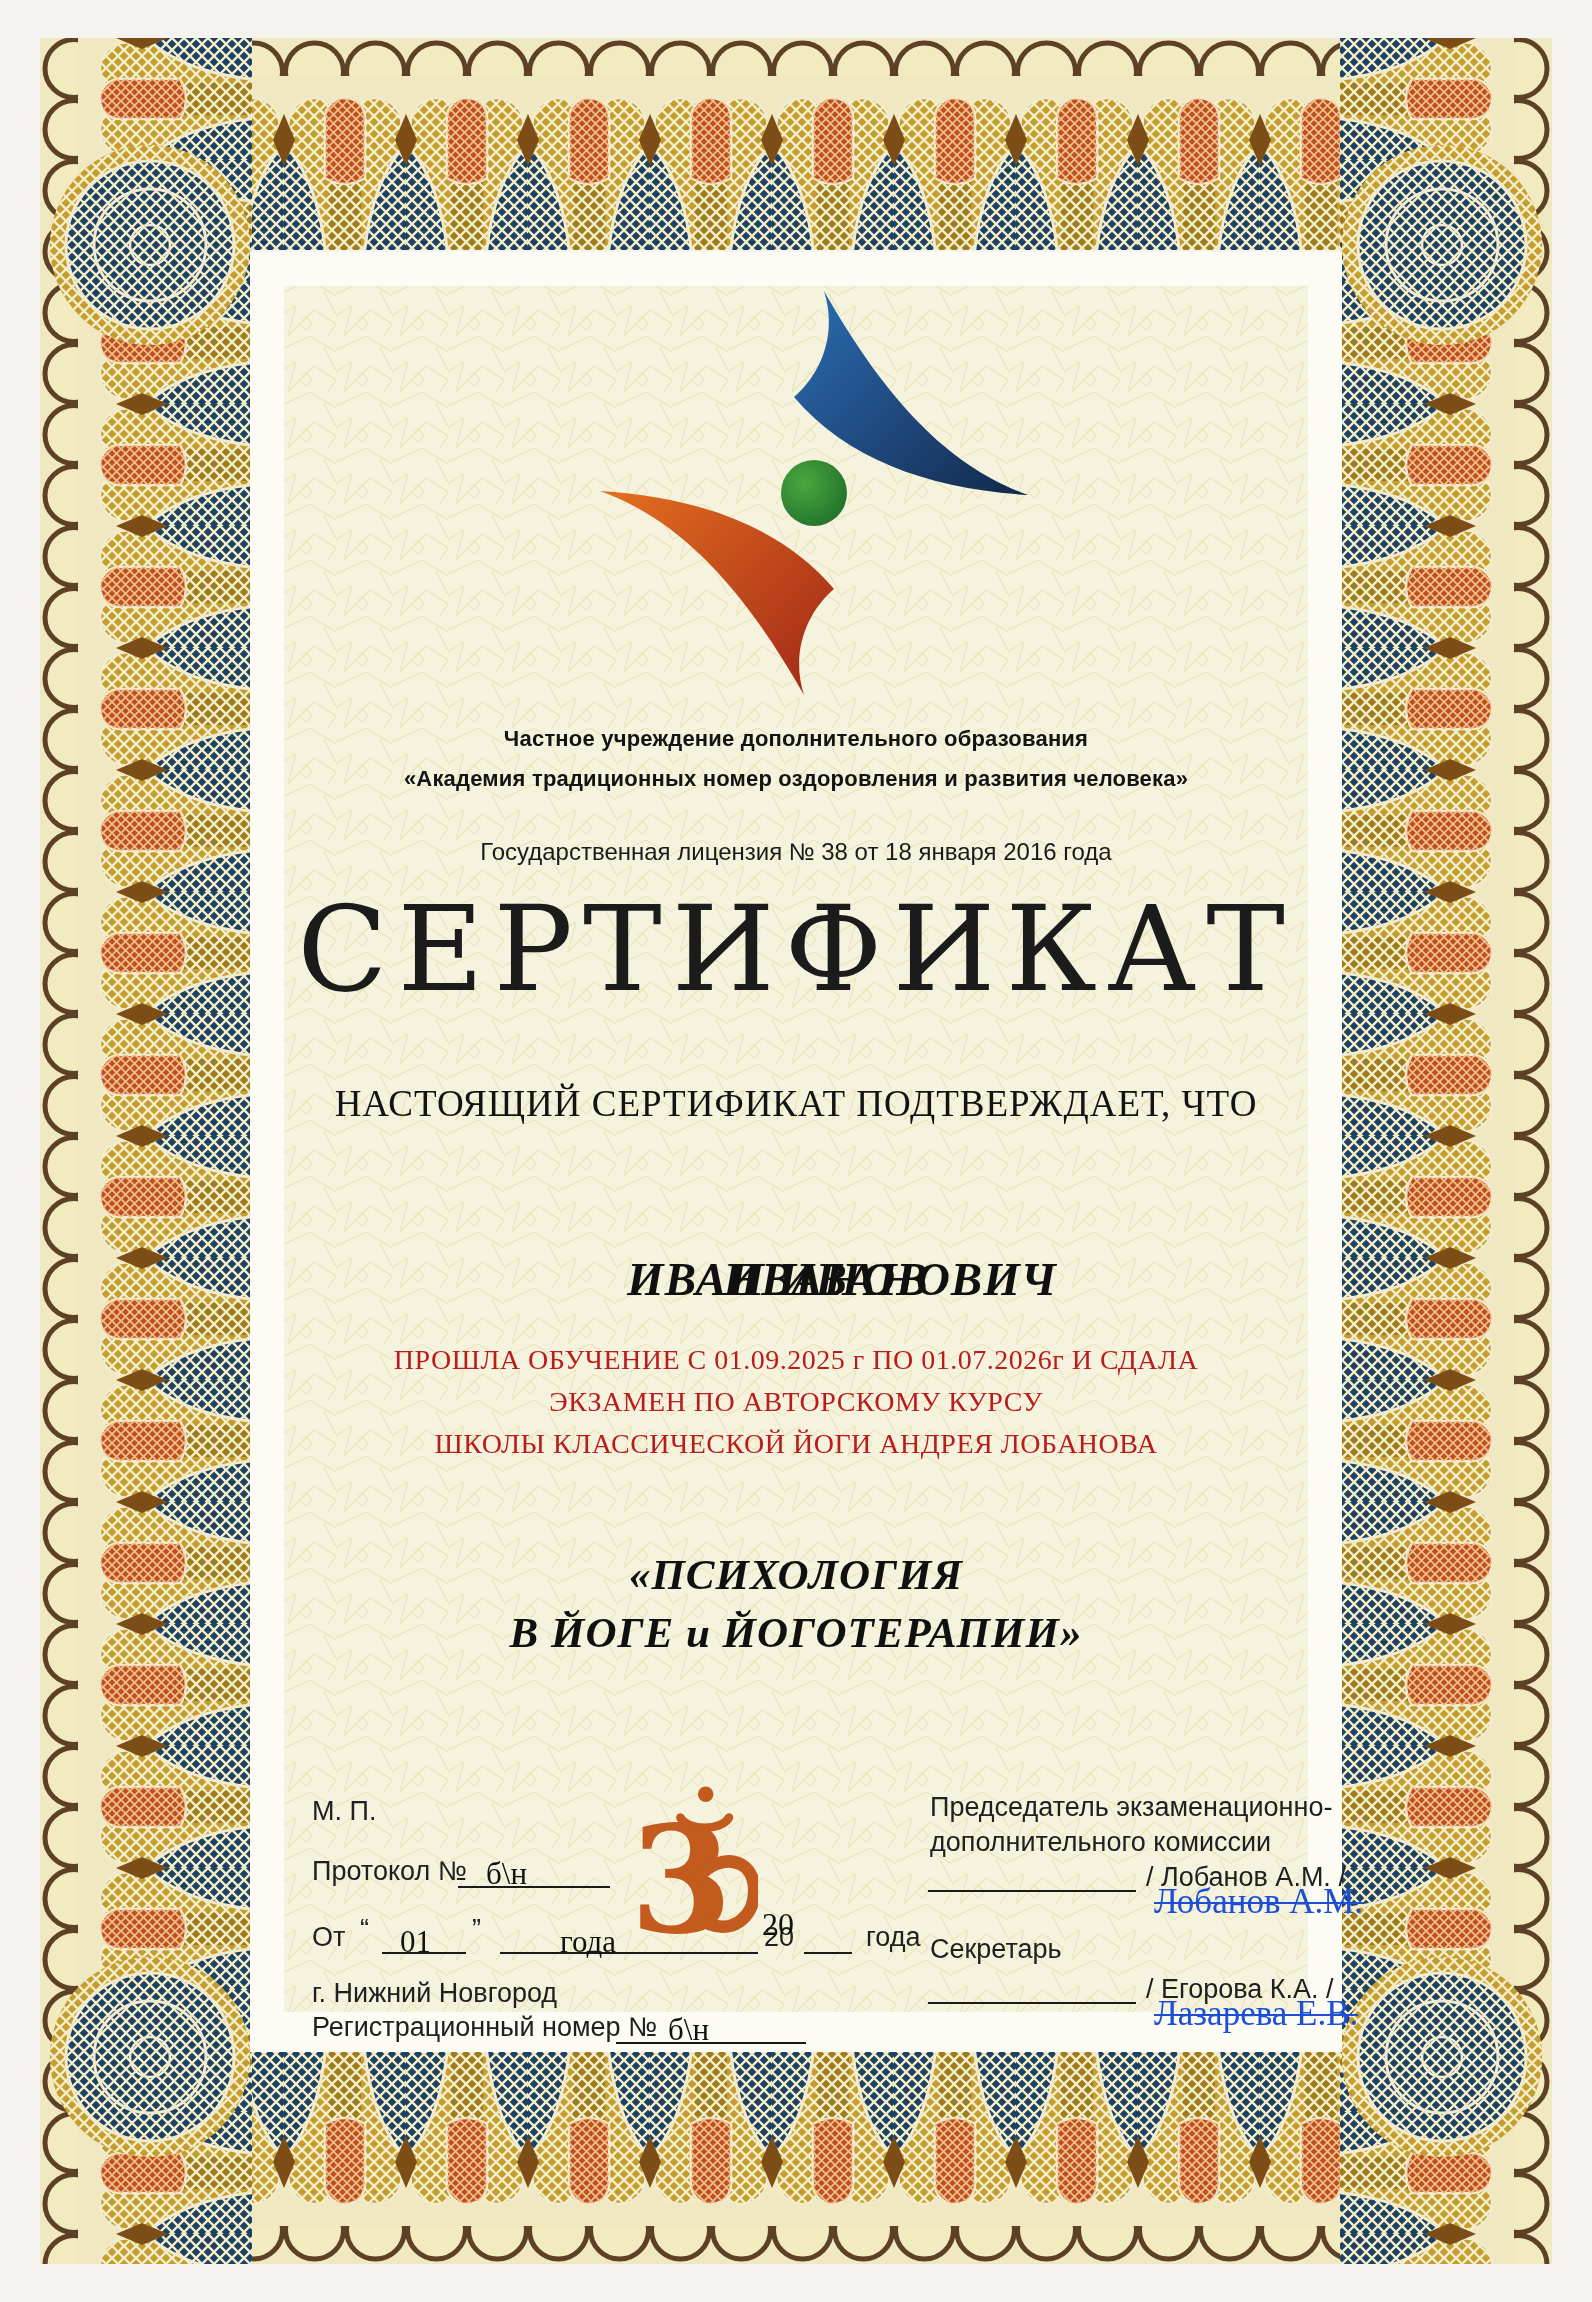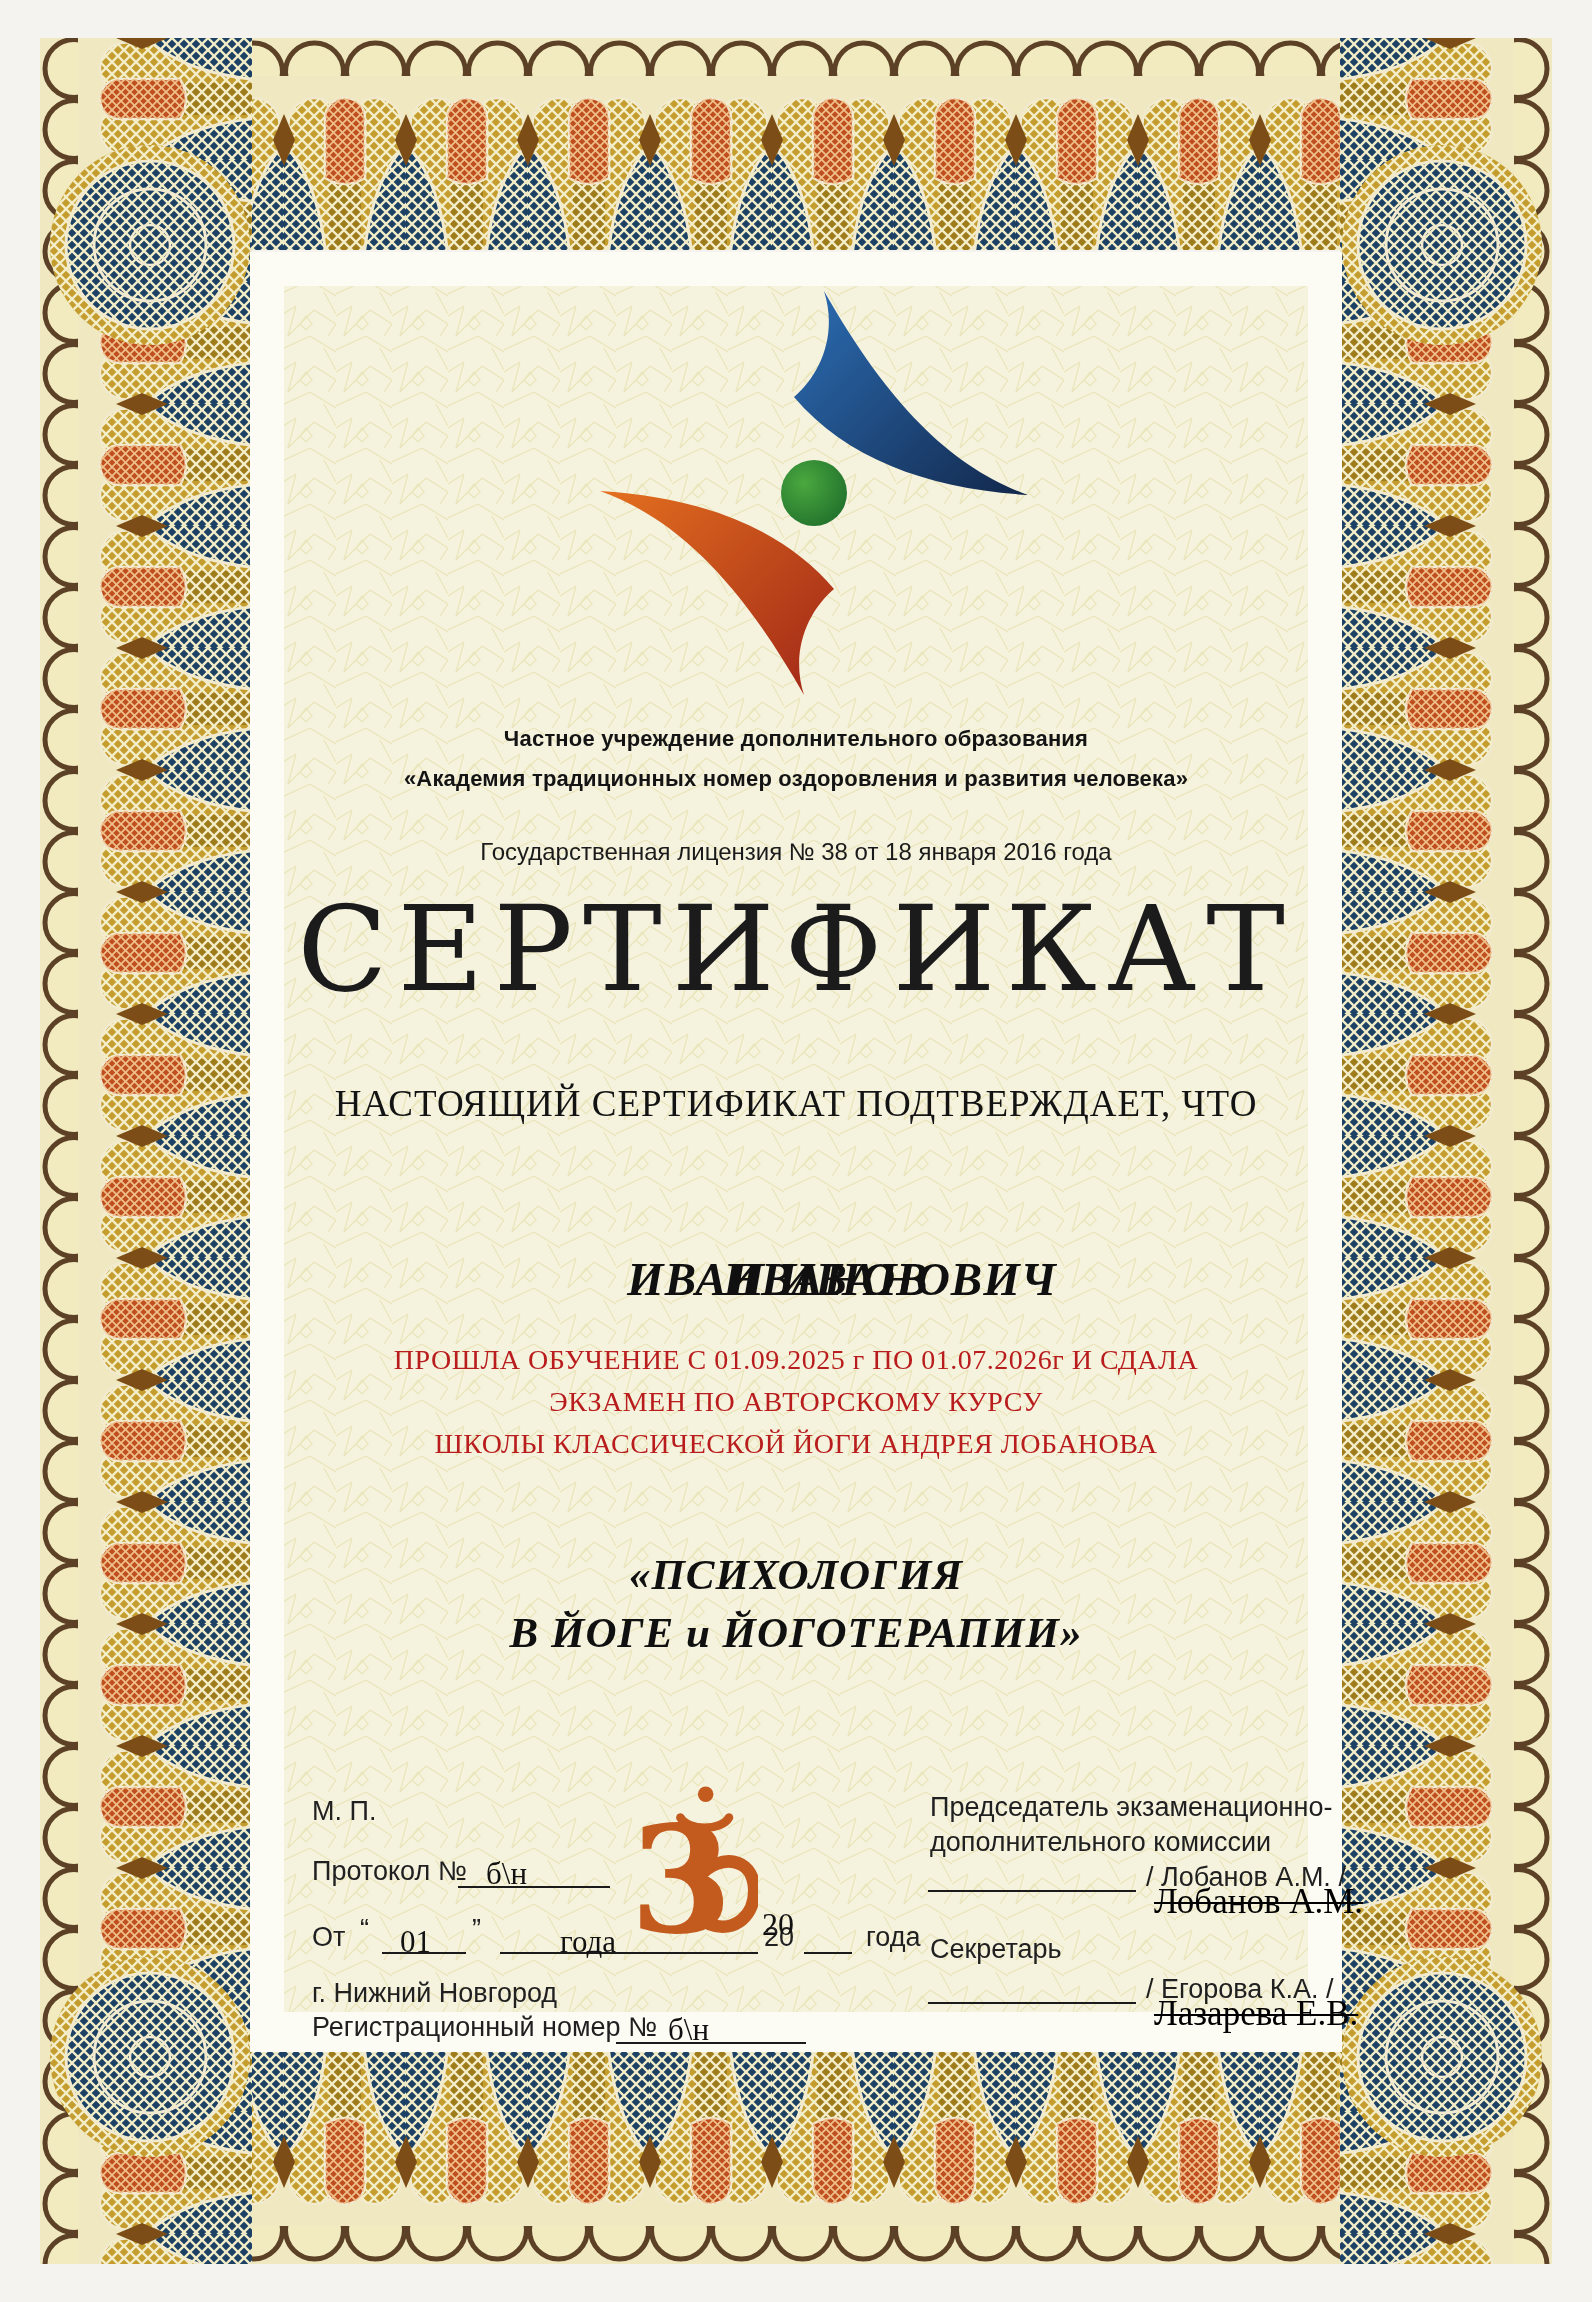--- a/index.html
+++ b/index.html
@@ -14,21 +14,21 @@
   .license-line{font-size:24px;color:#1a1a1a;}
   .big-title{font-family:"DejaVu Serif",serif;font-size:118px;font-weight:400;color:#1b1b1b;
              letter-spacing:10px;}
   .statement{font-size:37px;letter-spacing:1px;color:#131313;}
   .name{font-size:47px;font-weight:bold;font-style:italic;color:#101010;letter-spacing:1px;}
   .body-line{font-size:28px;color:#b91c1c;letter-spacing:.5px;}
   .course{font-size:43px;font-weight:bold;font-style:italic;color:#101010;letter-spacing:1px;}
   .foot{font-size:27px;color:#202020;}
   .blank{border-bottom:2.5px solid #1a1a1a;}
   .written{font-family:"Liberation Serif",serif;font-size:31px;color:#111;}
-  .sig-written{font-family:"Liberation Serif",serif;font-size:35px;color:#000000;
+  .sig-written{font-family:"Liberation Serif",serif;font-size:35px;color:#1d4ed8;
                text-decoration:line-through;text-decoration-thickness:2px;}
 </style>
 </head>
 <body>
 
 <div class="page">
 
   <svg class="bg-svg" width="1592" height="2302" viewBox="0 0 1592 2302" aria-hidden="true">
     <defs>
       <pattern id="hch" width="12" height="12" patternUnits="userSpaceOnUse">

